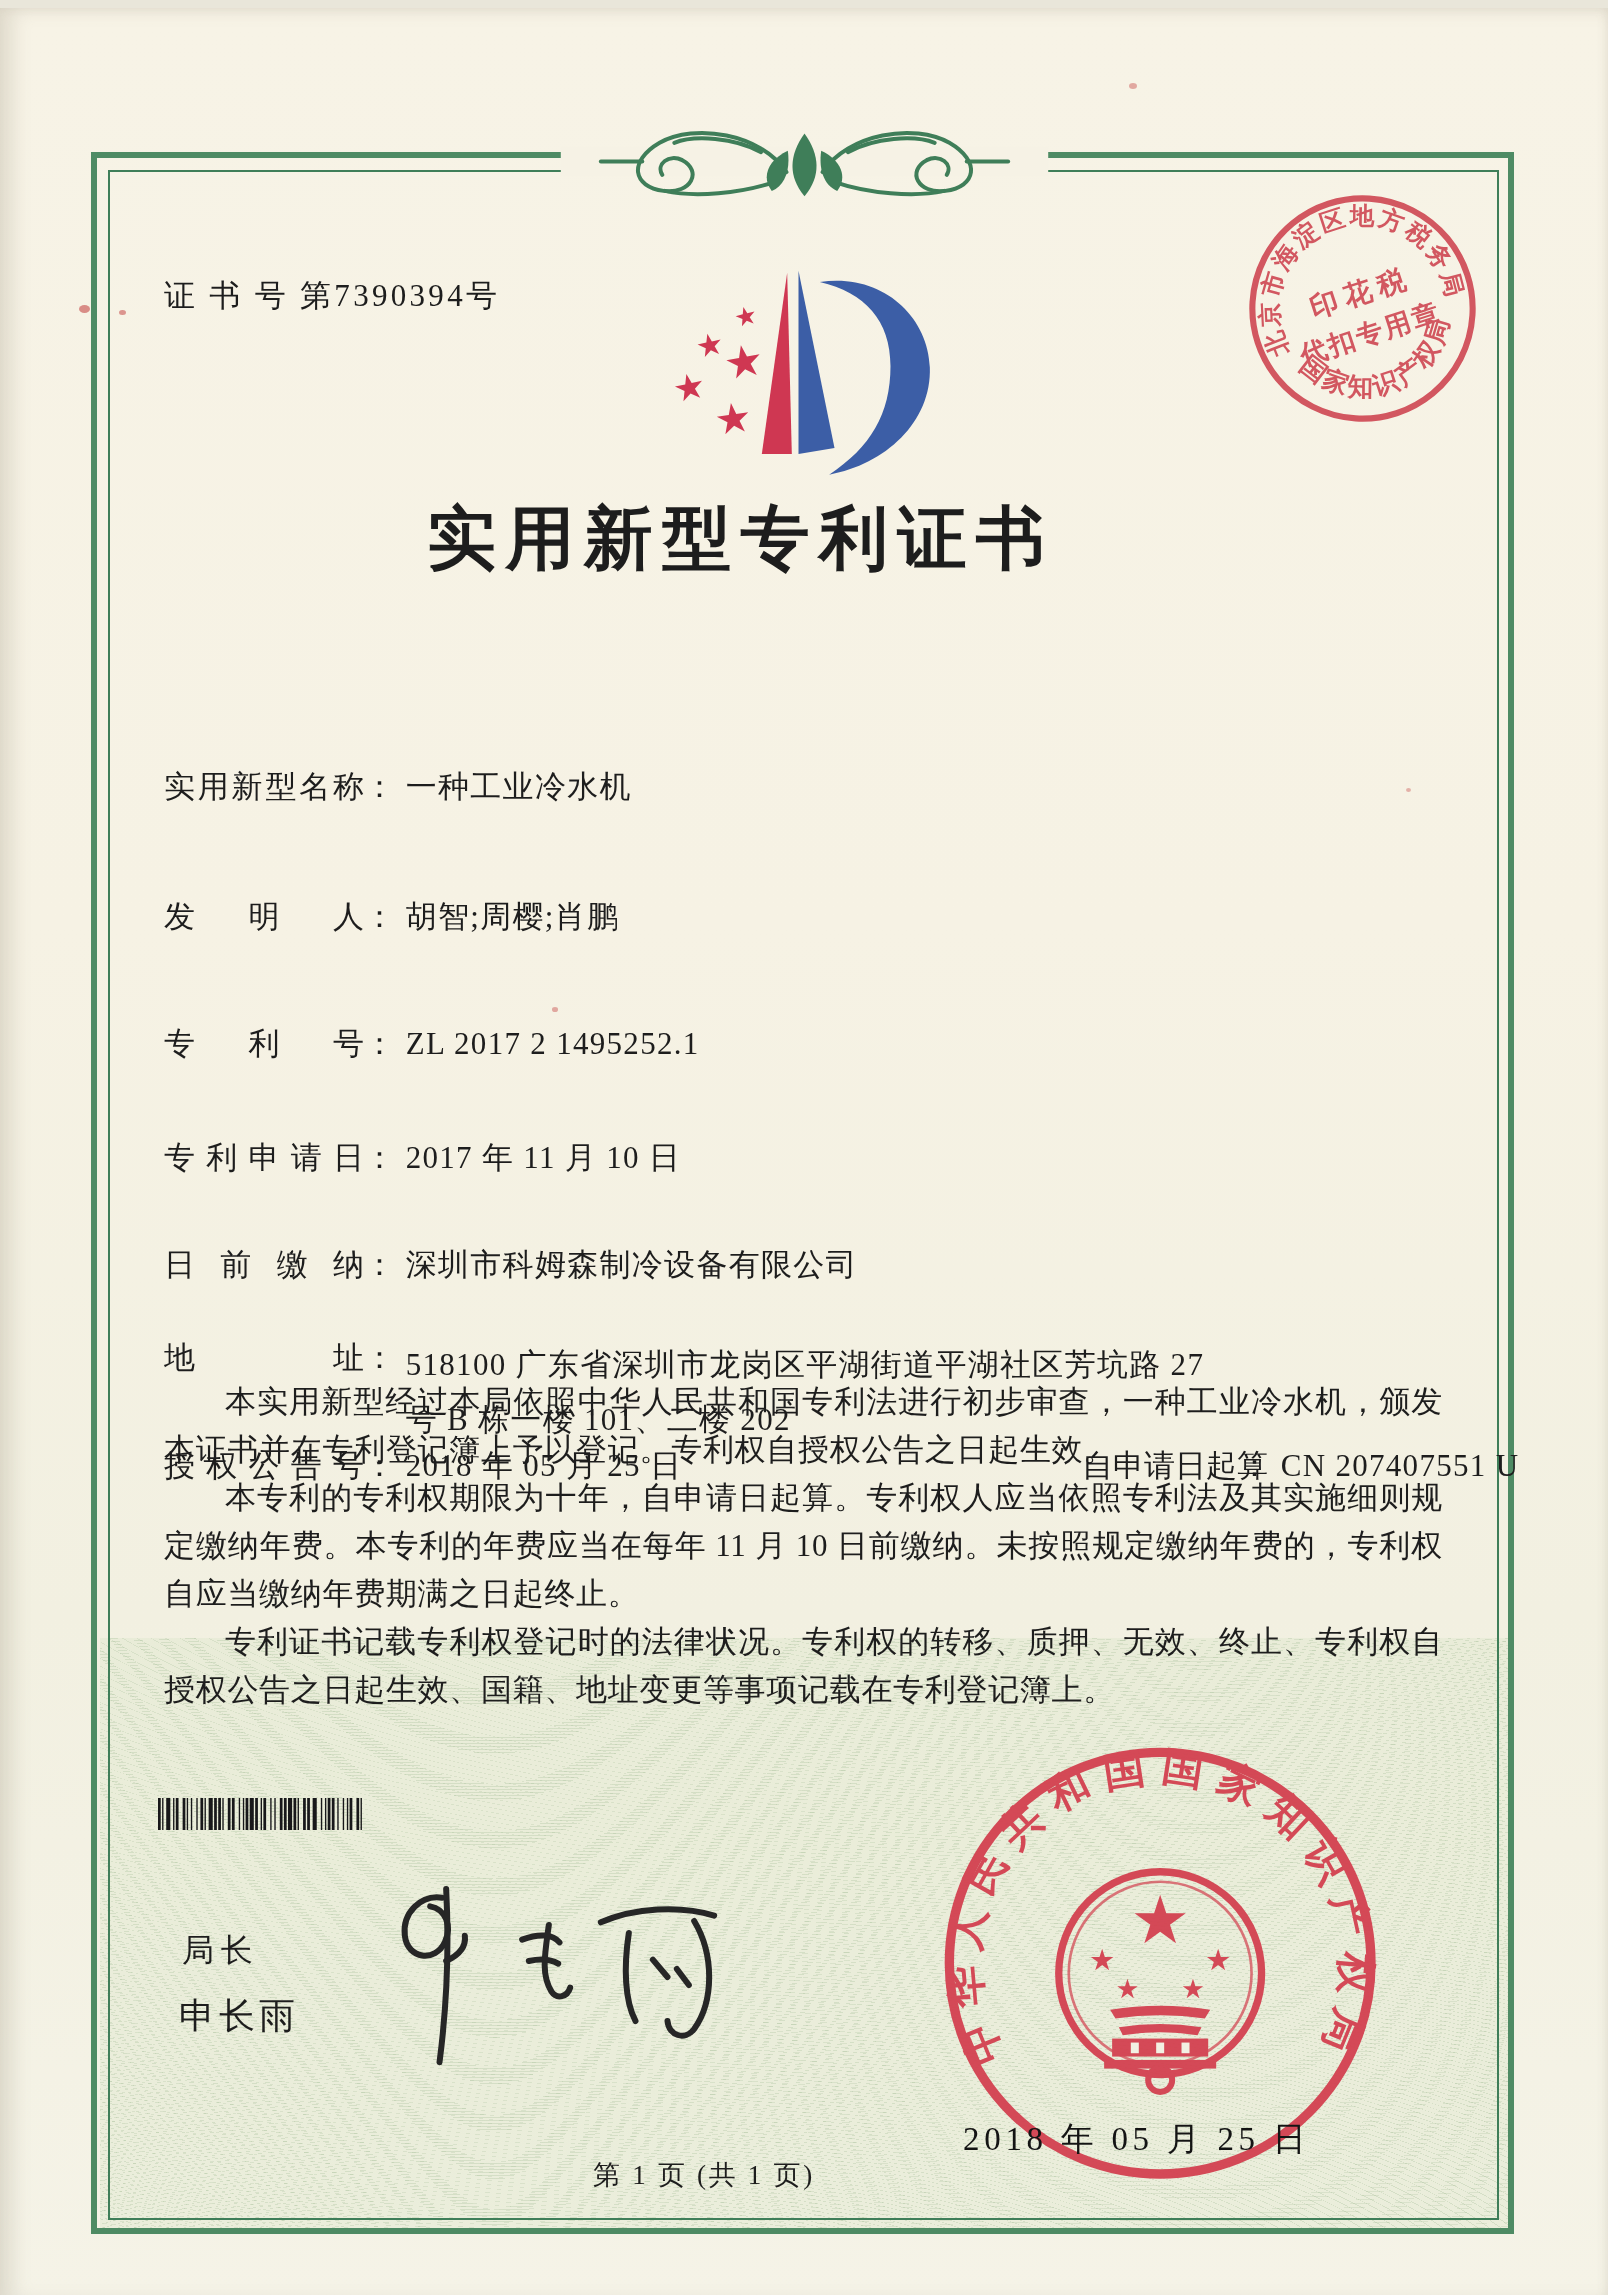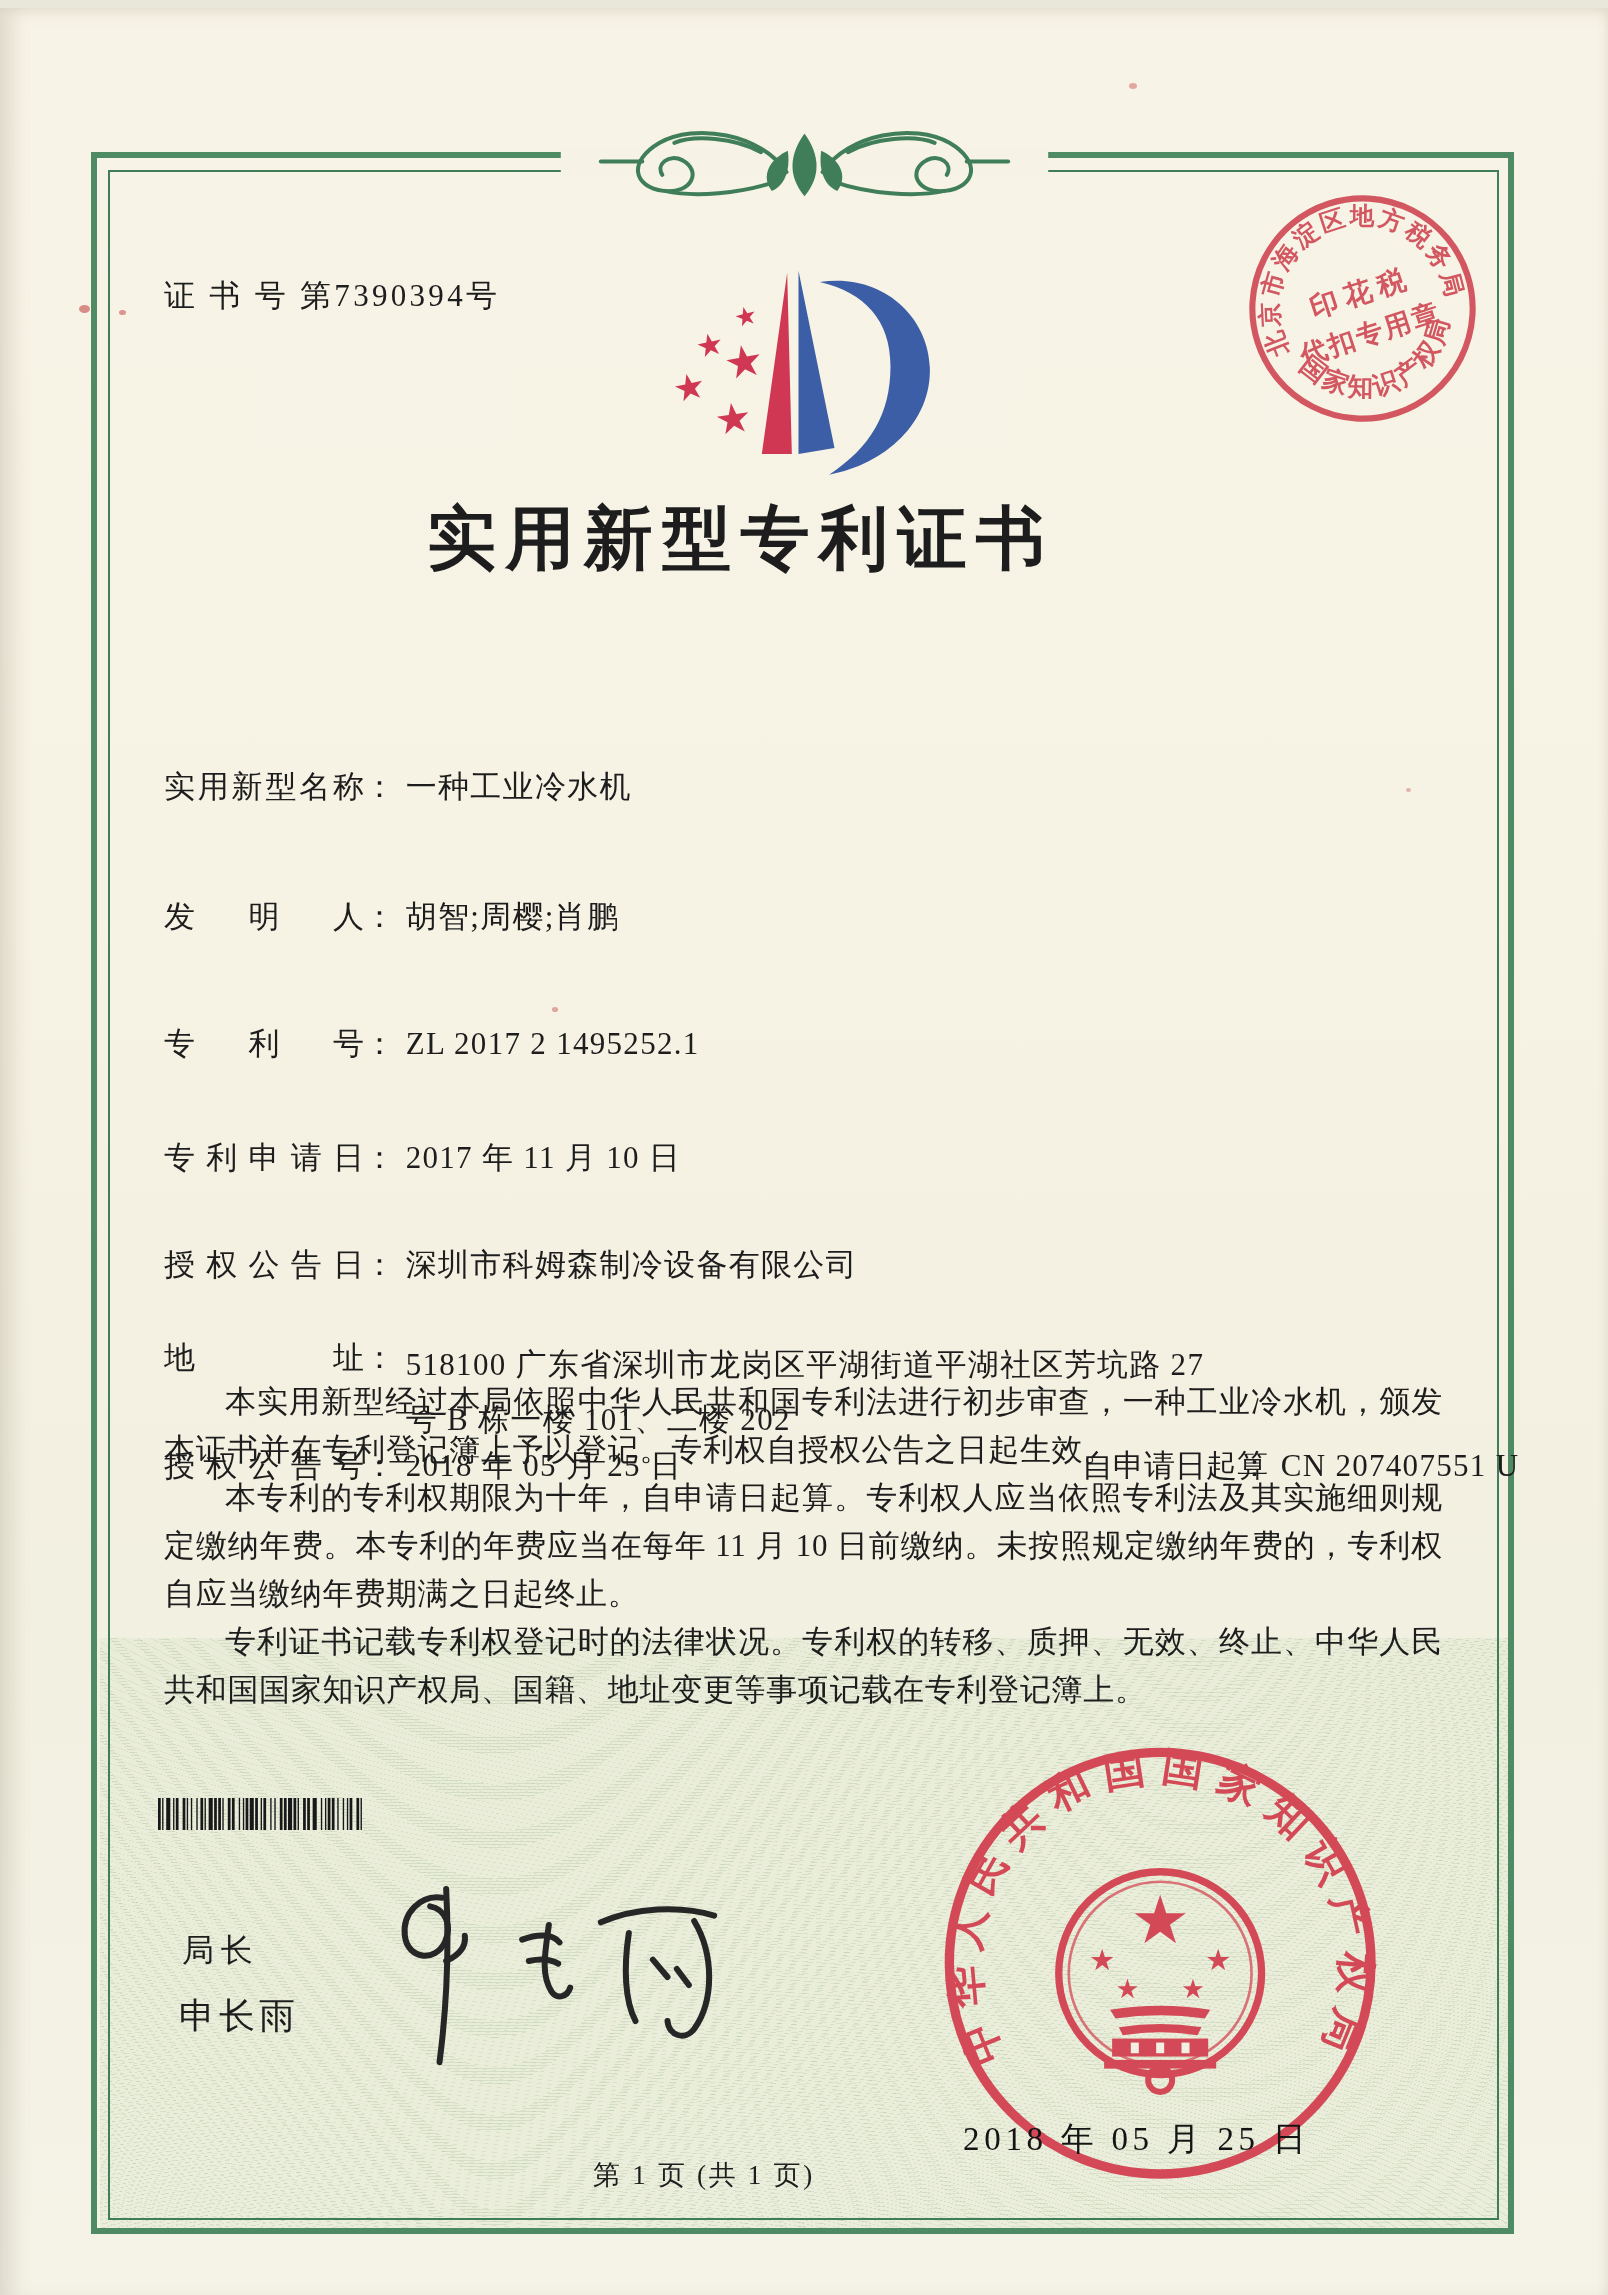--- a/index.html
+++ b/index.html
@@ -140,36 +140,36 @@
   <div class="field" style="top:758px">
     <span class="flabel">实用新型名称</span><span class="colon">：</span><span class="fvalue">一种工业冷水机</span>
   </div>
   <div class="field" style="top:1015px">
     <span class="flabel">专利号</span><span class="colon">：</span><span class="fvalue">ZL 2017 2 1495252.1</span>
   </div>
   <div class="field" style="top:1129px">
     <span class="flabel">专利申请日</span><span class="colon">：</span><span class="fvalue">2017 年 11 月 10 日</span>
   </div>
   <div class="field" style="top:1236px">
-    <span class="flabel">授权公告日</span><span class="colon">：</span><span class="fvalue">深圳市科姆森制冷设备有限公司</span>
+    <span class="flabel">日前缴纳</span><span class="colon">：</span><span class="fvalue">深圳市科姆森制冷设备有限公司</span>
   </div>
   <div class="field" style="top:1329px">
     <span class="flabel">地址</span><span class="colon">：</span><span class="addr-lines"><span style="display:block">518100 广东省深圳市龙岗区平湖街道平湖社区芳坑路 27</span><span style="display:block">号 B 栋一楼 101、二楼 202</span></span>
   </div>
   <div class="field" style="top:1437px;width:1282px">
     <span class="flabel">授权公告号</span><span class="colon">：</span><span class="fvalue">2018 年 05 月 25 日</span>
     <span class="grant-no-group">
       <span class="flabel-sm">自申请日起算</span><span class="colon">：</span><span class="fvalue">CN 207407551 U</span>
     </span>
   </div>
 
   <div class="body-text">
     <p>本实用新型经过本局依照中华人民共和国专利法进行初步审查，一种工业冷水机，颁发本证书并在专利登记簿上予以登记。专利权自授权公告之日起生效。</p>
     <p>本专利的专利权期限为十年，自申请日起算。专利权人应当依照专利法及其实施细则规定缴纳年费。本专利的年费应当在每年 11 月 10 日前缴纳。未按照规定缴纳年费的，专利权自应当缴纳年费期满之日起终止。</p>
-    <p>专利证书记载专利权登记时的法律状况。专利权的转移、质押、无效、终止、中华人民共和国国家知识产权局、国籍、地址变更等事项记载在专利登记簿上。</p>
+    <p>专利证书记载专利权登记时的法律状况。专利权的转移、质押、无效、终止、专利权自授权公告之日起生效、国籍、地址变更等事项记载在专利登记簿上。</p>
   </div>
 
   <svg id="barcode-svg" class="barcode" preserveAspectRatio="none" viewBox="0 0 358 48">
       <rect x="0.00" y="0" width="4.10" height="48" fill="#18181a"></rect>
       <rect x="6.15" y="0" width="2.05" height="48" fill="#18181a"></rect>
       <rect x="12.30" y="0" width="6.15" height="48" fill="#18181a"></rect>
       <rect x="22.55" y="0" width="2.05" height="48" fill="#18181a"></rect>
       <rect x="26.65" y="0" width="4.10" height="48" fill="#18181a"></rect>
       <rect x="36.90" y="0" width="4.10" height="48" fill="#18181a"></rect>
       <rect x="43.05" y="0" width="2.05" height="48" fill="#18181a"></rect>

